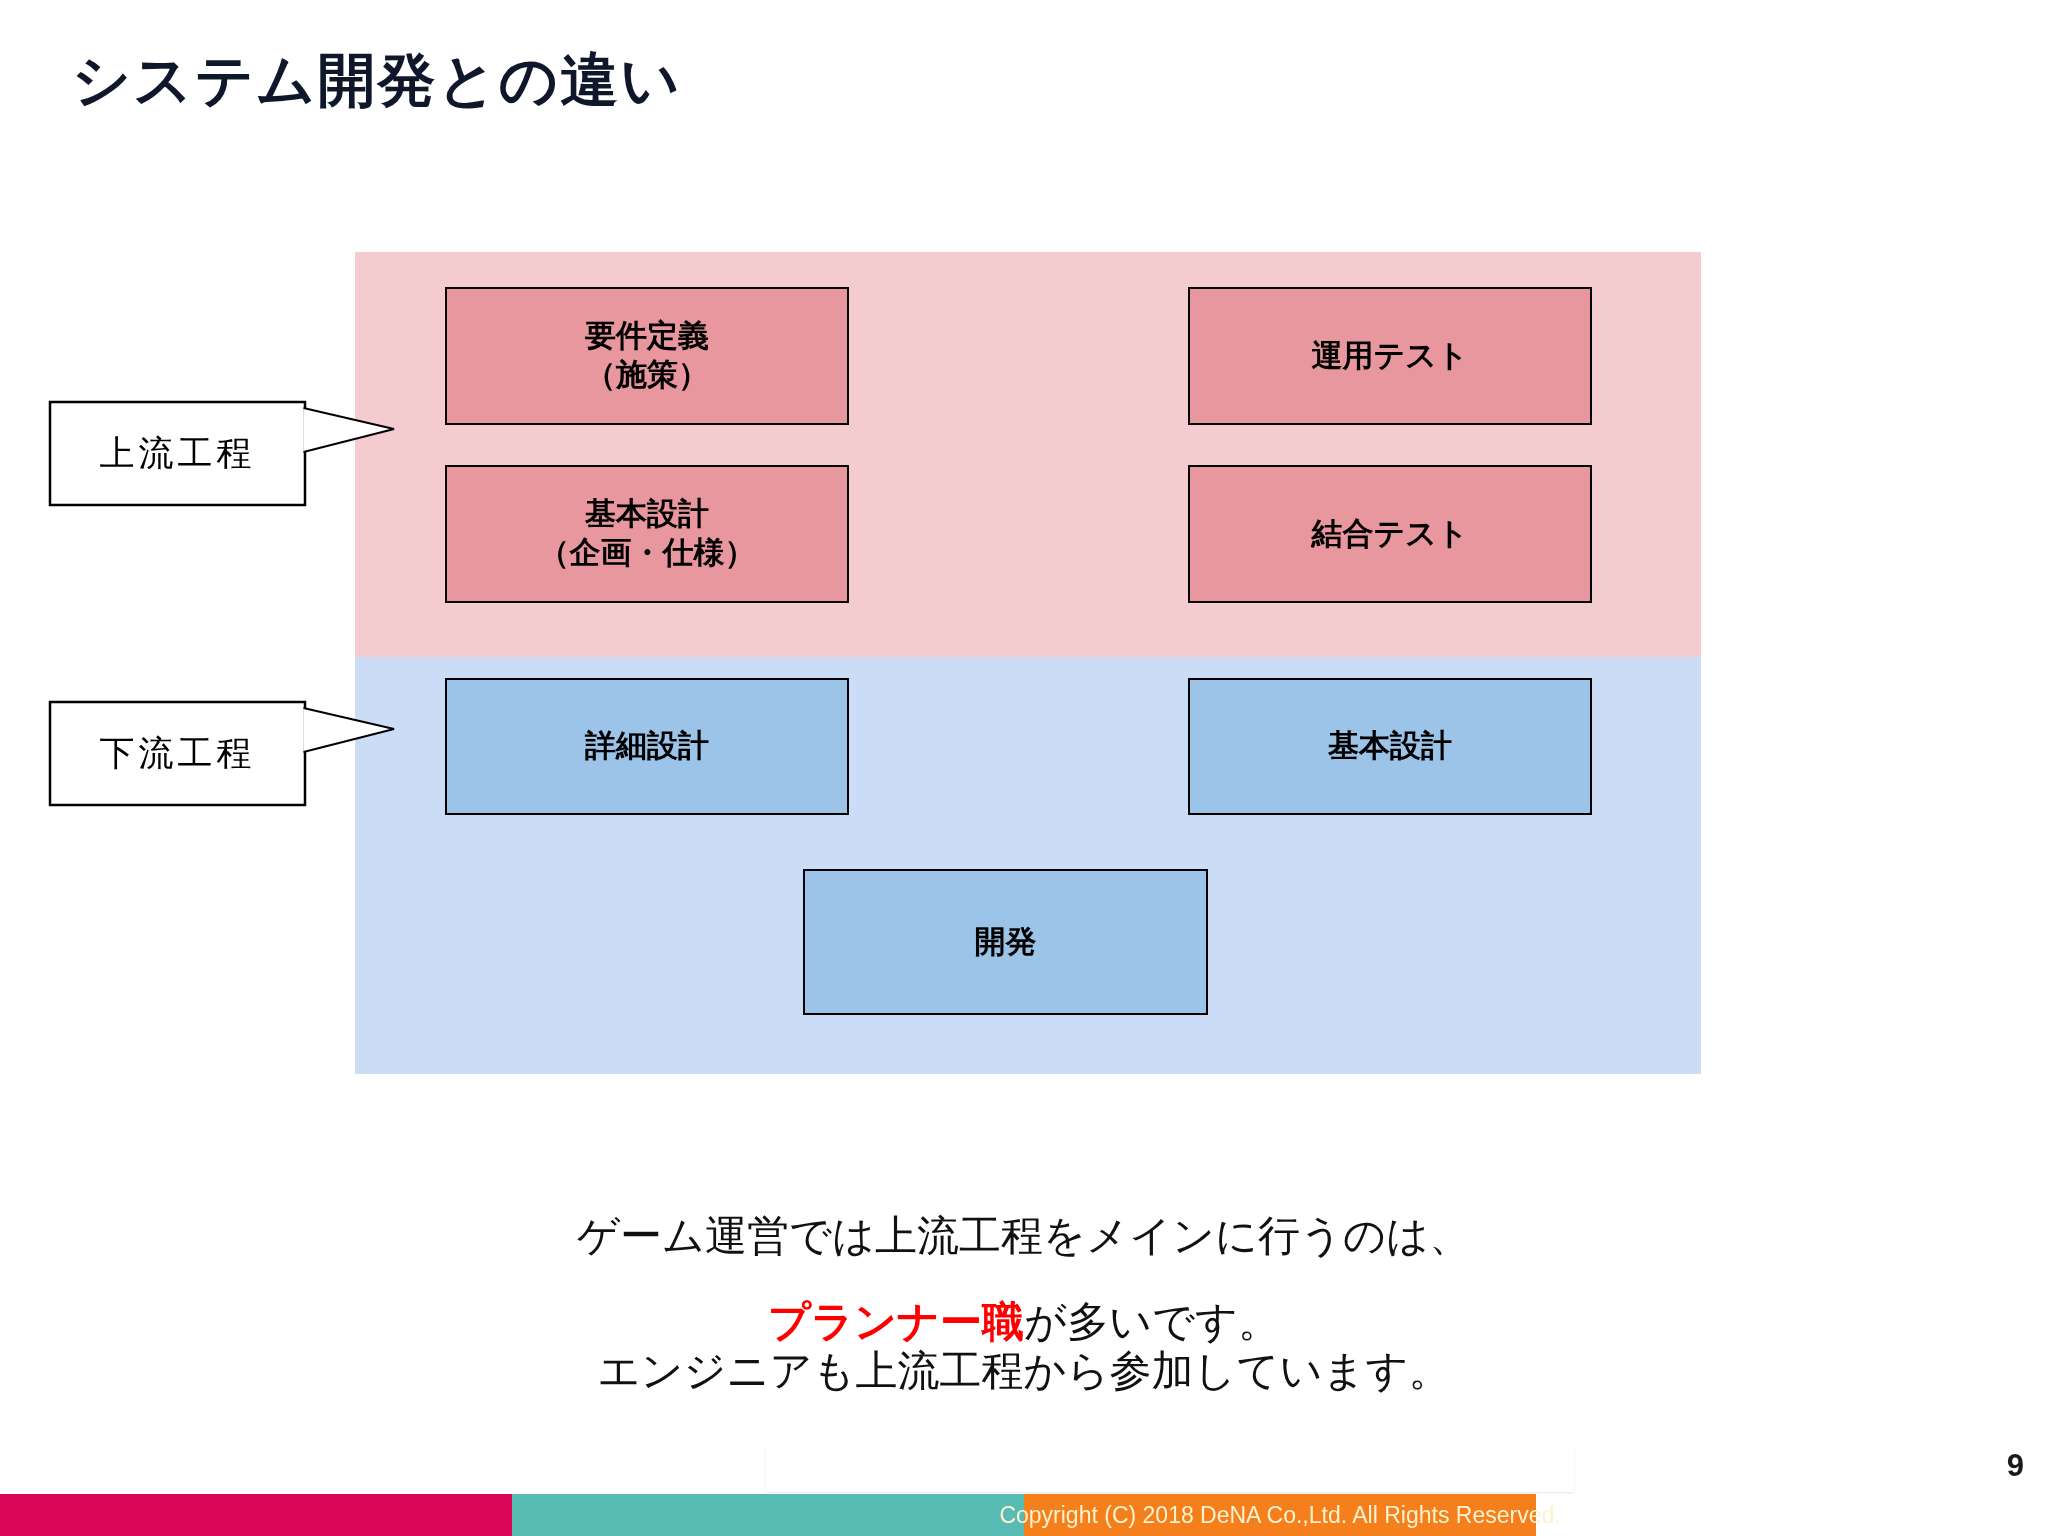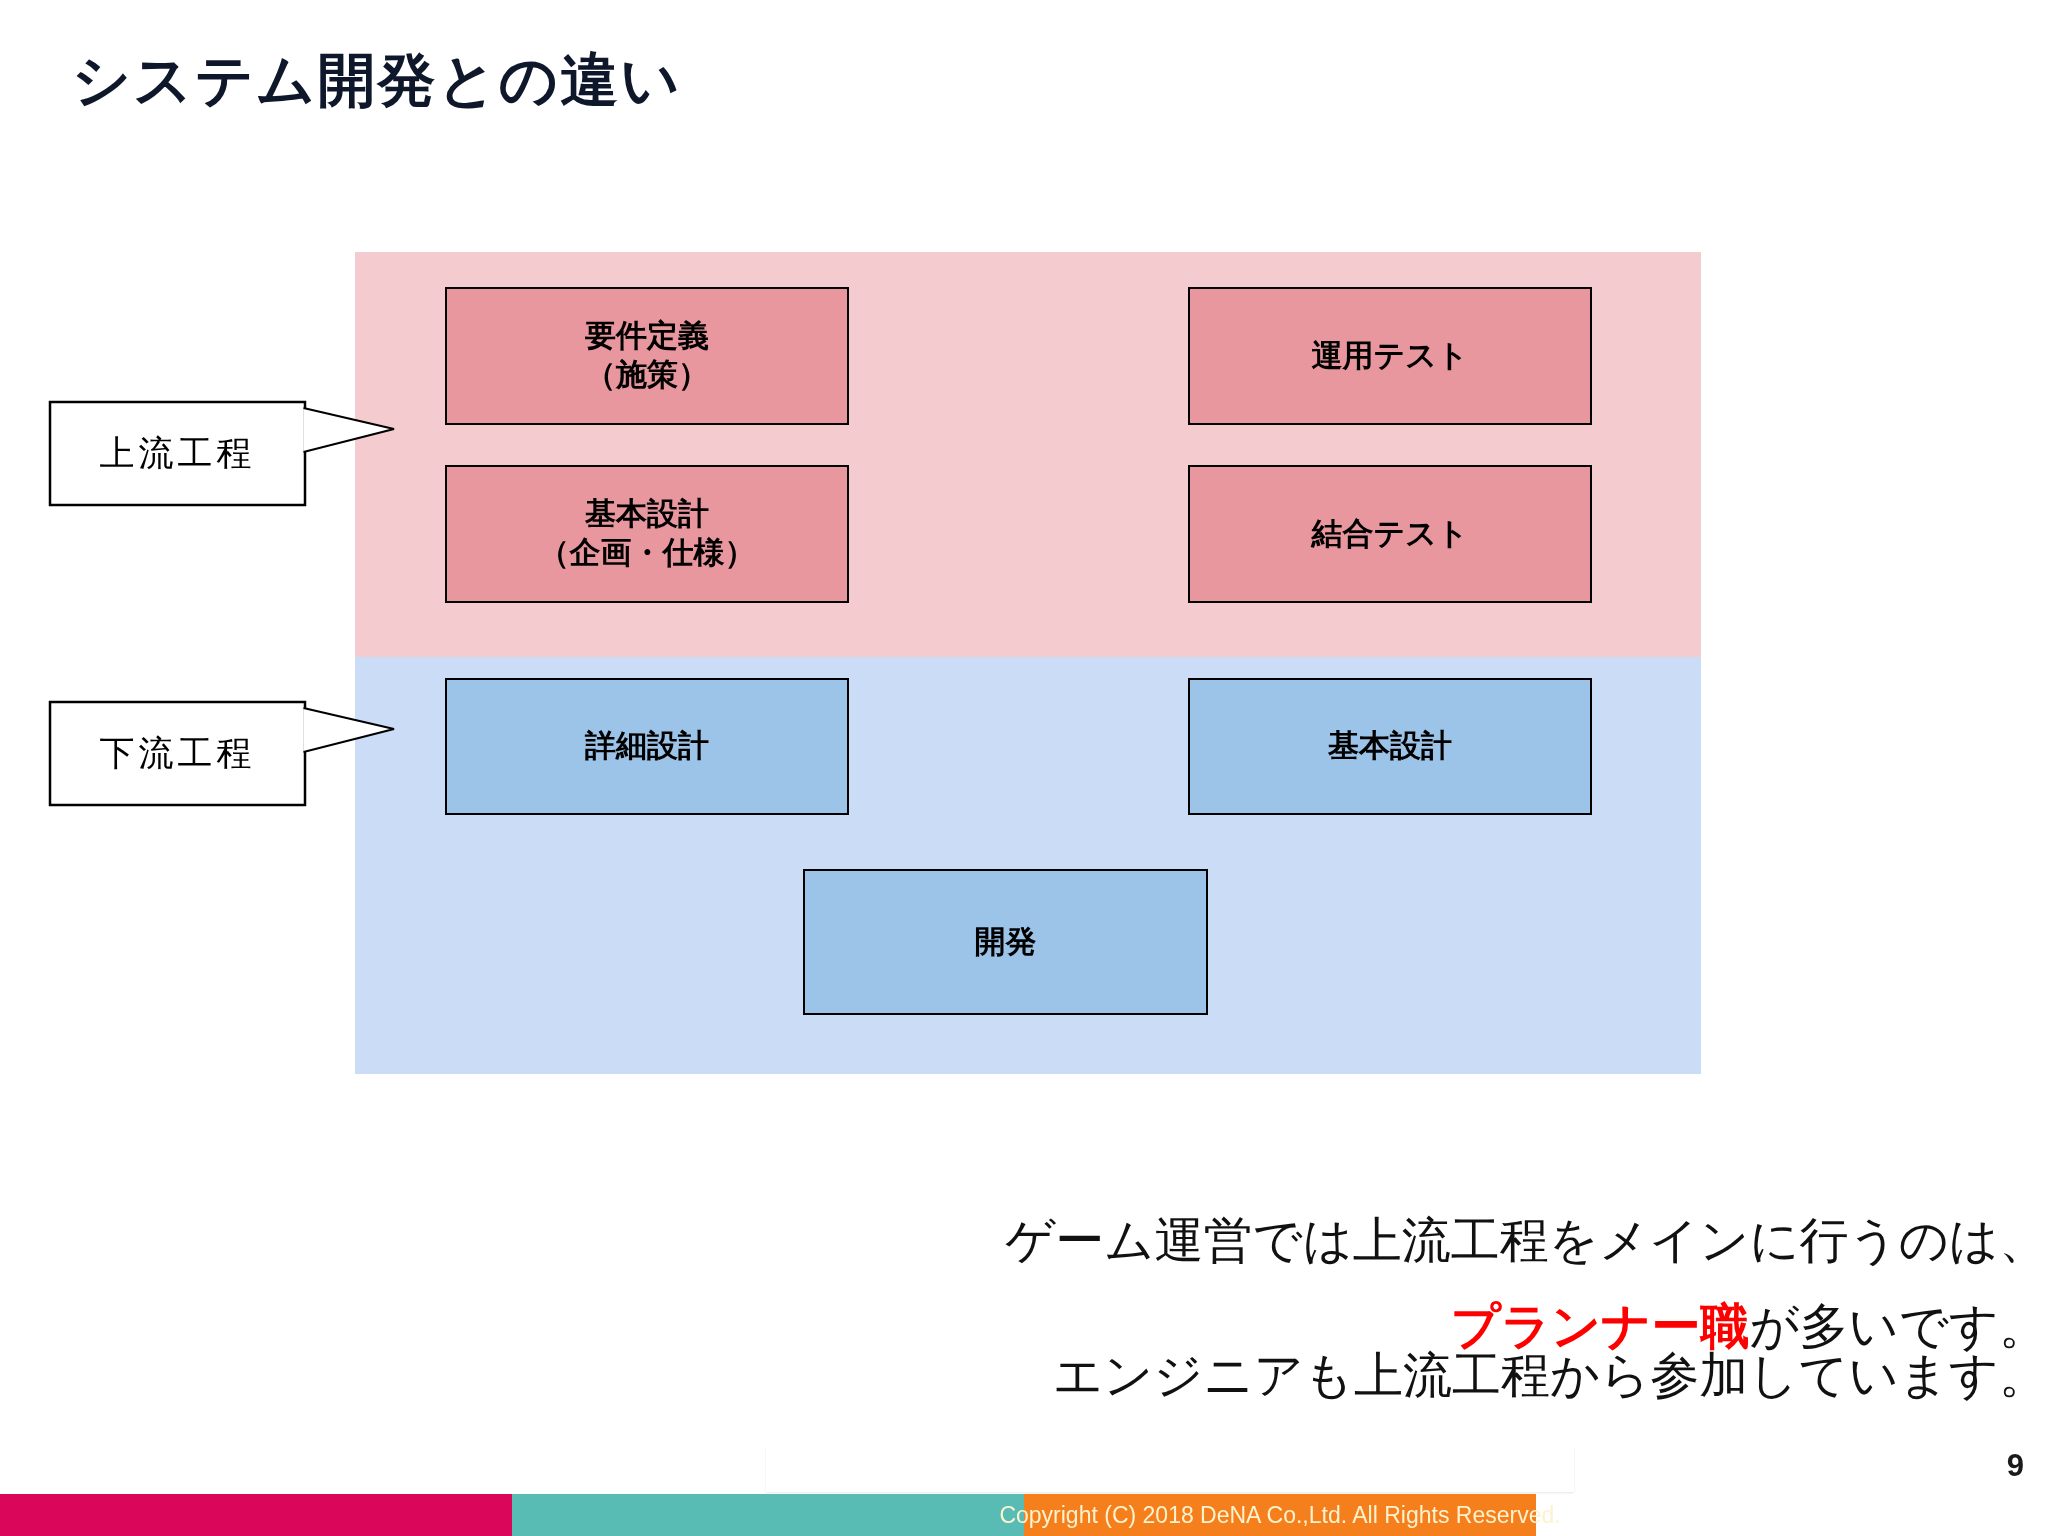--- a/index.html
+++ b/index.html
@@ -38,22 +38,22 @@
   .bubble-svg.down{top:699px;}
   .bubble-label{
     position:absolute;left:50px;width:255px;height:103px;
     display:flex;align-items:center;justify-content:center;
     font-size:35px;font-weight:500;letter-spacing:4px;color:#000;
   }
   .bubble-label.up{top:402px;}
   .bubble-label.down{top:702px;}
   
   .summary-line{
-    position:absolute;left:0;width:2048px;text-align:right;
-    font-size:49px;font-weight:400;color:#111;
+    position:absolute;left:0;width:2048px;text-align:center;
+    font-size:42px;font-weight:400;color:#111;
   }
   .line1{top:1208px;}
   .line2{top:1294px;}
   .line3{top:1343px;}
   .hl-red{color:#FF0000;font-weight:700;}
   
   .placeholder-box{
     position:absolute;left:766px;top:1446px;width:808px;height:46px;
     background:#fff;box-shadow:0 1px 2px rgba(0,0,0,0.10);
   }

